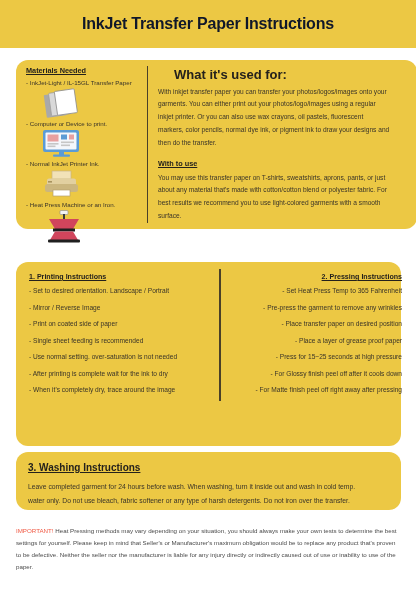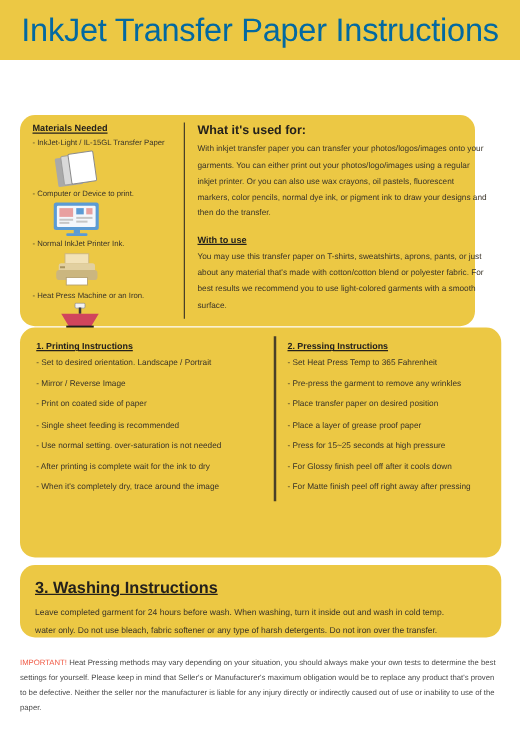--- a/index.html
+++ b/index.html
@@ -22,40 +22,40 @@
     left: 0;
     top: 0;
     width: 416px;
     height: 48px;
     background: #ecc844;
     display: flex;
     align-items: center;
     justify-content: center;
   }
   .header-title {
-    font-size: 26px;
-    font-weight: normal;
-    color: #0369a1;
+    font-size: 16px;
+    font-weight: bold;
+    color: #0f172a;
     letter-spacing: -0.2px;
     white-space: nowrap;
   }
 
   
   .card {
     position: absolute;
     background: #ecc844;
     border-radius: 12px;
     box-sizing: border-box;
   }
 
   
   .card-top {
     left: 16px;
-    top: 92px;
-    width: 364px;
+    top: 60px;
+    width: 401px;
     height: 169px;
   }
   .card-top .col-left {
     position: absolute;
     left: 10px;
     top: 7px;
     width: 118px;
   }
   .card-top .divider {
     position: absolute;
@@ -74,24 +74,24 @@
 
   .head-ul {
     font-size: 7.3px;
     font-weight: bold;
     color: #24211c;
     text-decoration: underline;
     margin: 0 0 3px 0;
     line-height: 1.2;
   }
   .head-plain {
-    font-size: 10px;
+    font-size: 13px;
     font-weight: bold;
     color: #24211c;
-    margin: 0 0 3px 0;
+    margin: 0 0 3px 16px;
     line-height: 1.2;
   }
   .body-txt {
     font-size: 6.6px;
     color: #3a3428;
     line-height: 1.95;
     margin: 0;
   }
   .mat-line {
     font-size: 6.2px;
@@ -131,20 +131,21 @@
     position: absolute;
     left: 13px;
     top: 11px;
     width: 184px;
   }
   .card-mid .col-b {
     position: absolute;
     left: 214px;
     top: 11px;
     width: 172px;
+    text-align: right;
   }
   .step-head {
     font-size: 7.1px;
     font-weight: bold;
     color: #24211c;
     text-decoration: underline;
     margin: 0 0 6px 0;
   }
   .step-item {
     font-size: 6.6px;
@@ -155,21 +156,21 @@
 
   
   .card-wash {
     left: 16px;
     top: 452px;
     width: 385px;
     height: 58px;
     padding: 10px 12px 0 12px;
   }
   .wash-head {
-    font-size: 13px;
+    font-size: 10px;
     font-weight: bold;
     color: #24211c;
     text-decoration: underline;
     margin: 0 0 7px 0;
   }
   .wash-body {
     font-size: 6.8px;
     color: #3a3428;
     line-height: 2.0;
     margin: 0;

